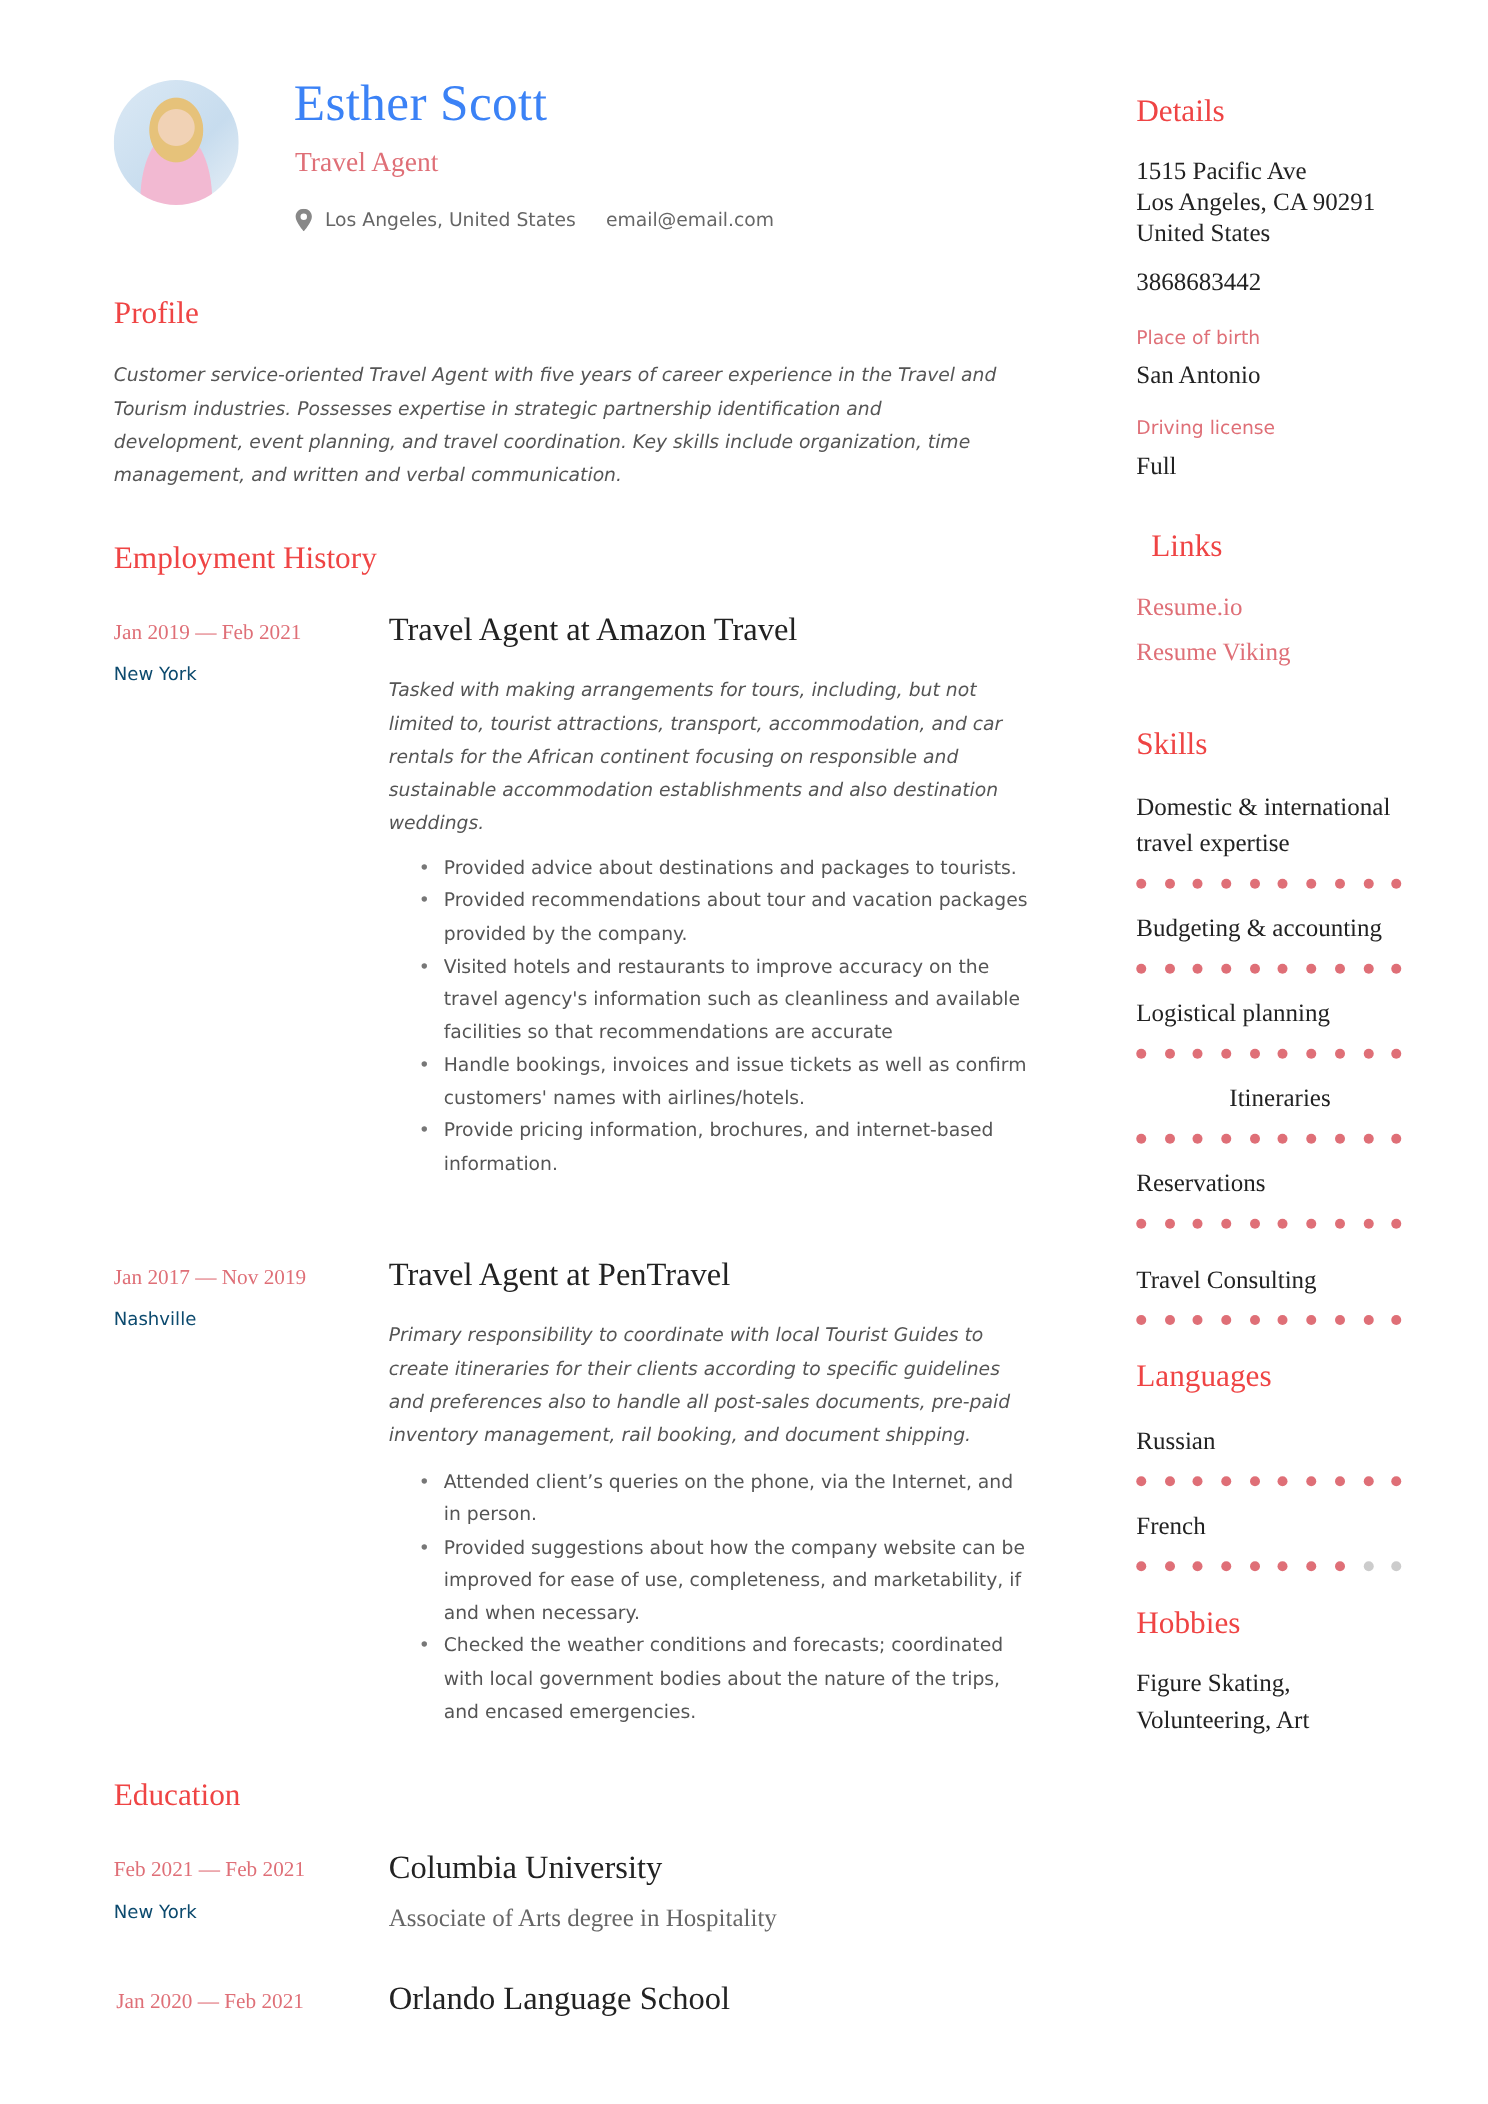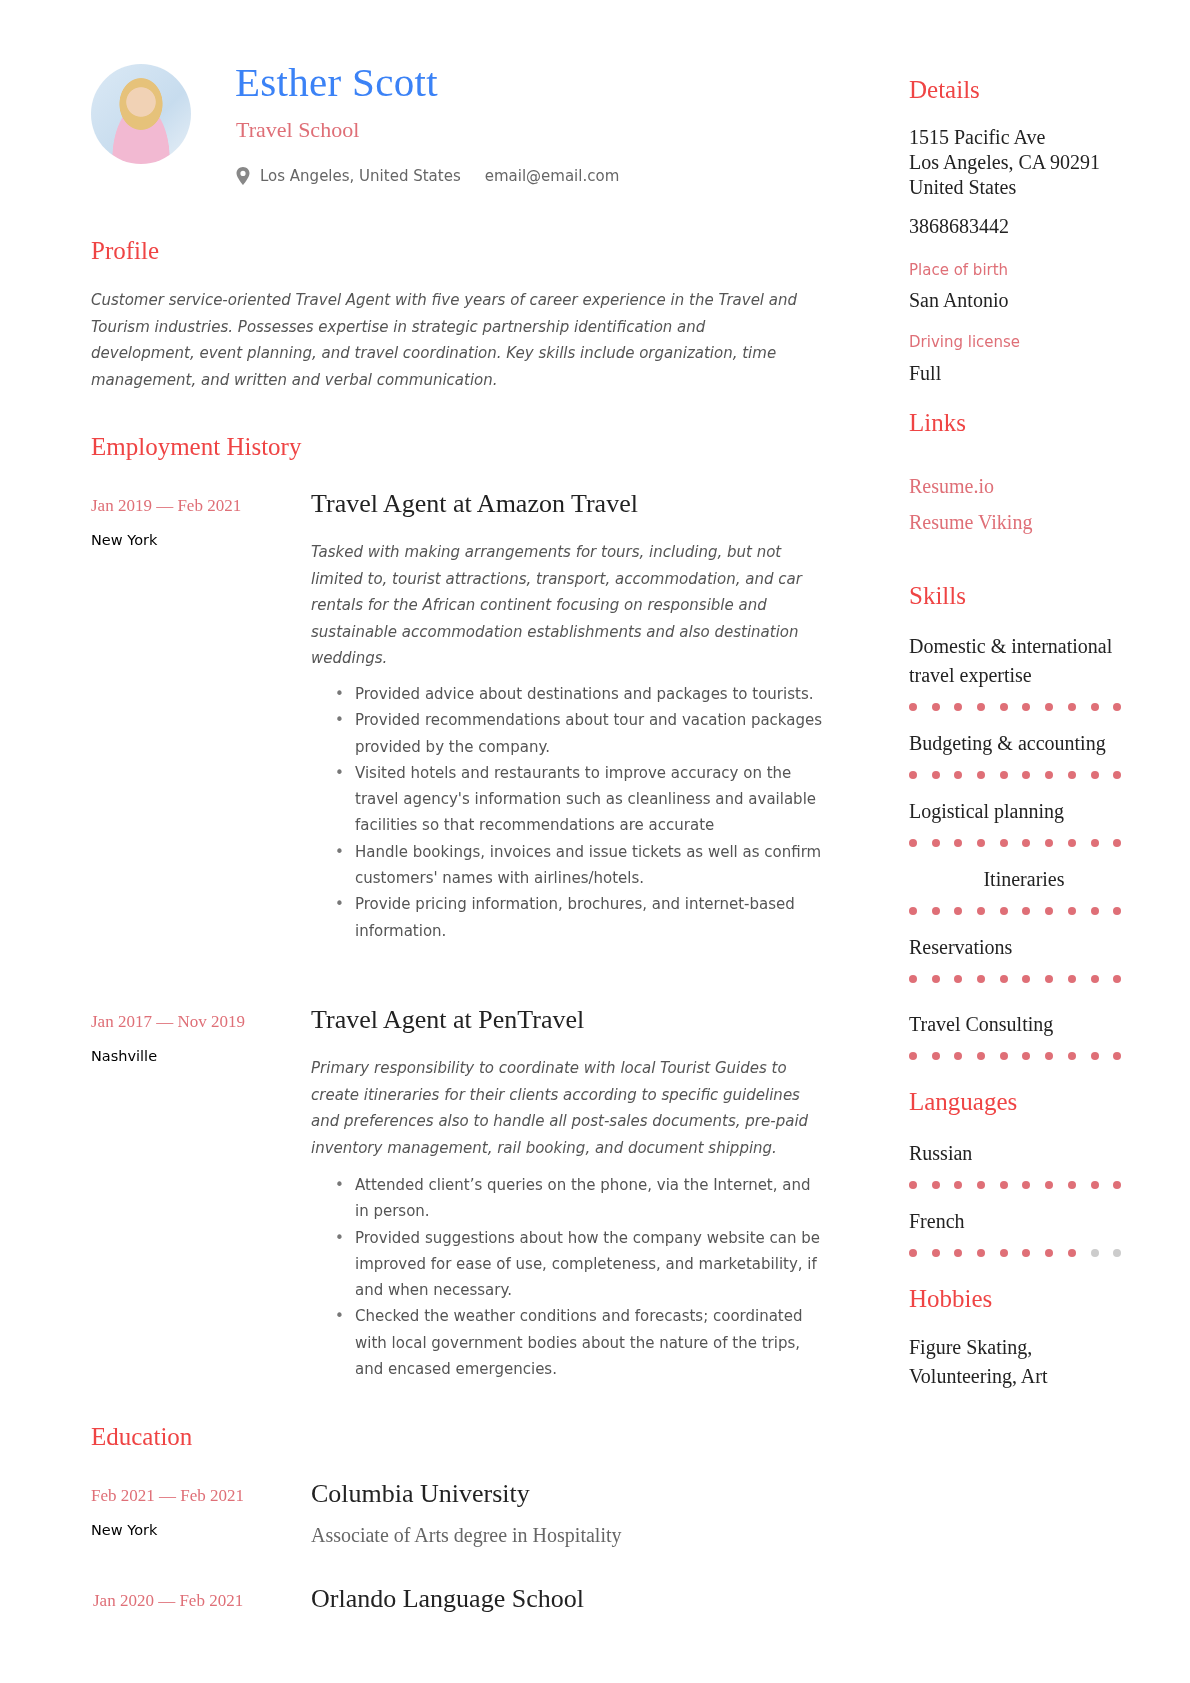--- a/index.html
+++ b/index.html
@@ -18,42 +18,42 @@
   .jobtitle { left: 236px; top: 117px; font-size: 22px; font-family: "Liberation Serif", serif; color: #df6f77; }
   .contact { left: 236px; top: 167px; font-size: 15px; color: #666; display: flex; align-items: center; gap: 0; }
   .contact .pin { width: 14px; height: 18px; margin-right: 10px; }
   .contact .email { margin-left: 24px; }
 
   
   .sec { font-family: "Liberation Serif", serif; font-size: 25px; color: #ef4444; }
   .profile-text { left: 91px; top: 287px; width: 720px; font-family: "DejaVu Sans", sans-serif; font-style: italic; font-size: 15px; line-height: 26.6px; color: #555; }
 
   .date { font-family: "Liberation Serif", serif; font-size: 17px; color: #df6f77; }
-  .loc { font-family: "DejaVu Sans", sans-serif; font-size: 14.5px; color: #000000; }
+  .loc { font-family: "DejaVu Sans", sans-serif; font-size: 14.5px; color: #0c4a6e; }
   .jobhead { font-family: "Liberation Serif", serif; font-size: 26px; color: #222; }
   .desc { font-family: "DejaVu Sans", sans-serif; font-style: italic; font-size: 15px; line-height: 26.6px; color: #555; width: 500px; }
   .bul { font-family: "DejaVu Sans", sans-serif; font-size: 15px; line-height: 26.3px; color: #555; width: 470px; margin: 0; padding-left: 44px; list-style: none; }
   .bul li { position: relative; }
   .bul li::before { content: "•"; position: absolute; left: -20px; color: #777; }
   .degree { font-family: "Liberation Serif", serif; font-size: 20px; color: #666; }
 
   
   .side { left: 909px; width: 250px; }
   .stext { font-family: "Liberation Serif", serif; font-size: 20px; color: #222; line-height: 25px; }
   .slabel { font-family: "DejaVu Sans", sans-serif; font-size: 15px; color: #df6f77; }
   .slink { font-family: "Liberation Serif", serif; font-size: 20px; color: #df6f77; text-decoration: none; }
   .dots { display: flex; gap: 0; }
   .dot { width: 8px; height: 8px; border-radius: 50%; margin-right: 14.7px; }
 </style>
 </head>
 <body>
 
 <div class="abs avatar" title="profile photo"></div>
 <div class="abs name">Esther Scott</div>
-<div class="abs jobtitle">Travel School</div>
+<div class="abs jobtitle">Travel Agent</div>
 <div class="abs contact sans">
   <svg class="pin" viewBox="0 0 14 18">
     <path d="M7 0C3.3 0 0.5 2.8 0.5 6.3 0 0 0 0 0.5 6.3c0 4.3 6.5 11.7 6.5 11.7s6.5-7.4 6.5-11.7C13.5 2.8 10.7 0 7 0zm0 9a2.6 2.6 0 1 1 0-5.2A2.6 2.6 0 0 1 7 9z" fill="#888"></path>
   </svg>
   <span>Los Angeles, United States</span>
   <span class="email">email@email.com</span>
 </div>
 
 <div class="abs sec" style="left:91px; top:237px;">Profile</div>
 <div class="abs profile-text">Customer service-oriented Travel Agent with five years of career experience in the Travel and Tourism industries. Possesses expertise in strategic partnership identification and development, event planning, and travel coordination. Key skills include organization, time management, and written and verbal communication.</div>
@@ -103,21 +103,21 @@
   <div>1515 Pacific Ave</div>
   <div>Los Angeles, CA 90291</div>
   <div>United States</div>
 </div>
 <div class="abs side stext" style="top:214px;">3868683442</div>
 <div class="abs side slabel" style="top:261px;">Place of birth</div>
 <div class="abs side stext" style="top:288px;">San Antonio</div>
 <div class="abs side slabel" style="top:333px;">Driving license</div>
 <div class="abs side stext" style="top:361px;">Full</div>
 
-<div class="abs sec side" style="top:409px;">Links</div>
+<div class="abs sec side" style="top:424px;margin-left:12px;">Links</div>
 <a class="abs side slink" style="top:475px;">Resume.io</a>
 <a class="abs side slink" style="top:511px;">Resume Viking</a>
 
 <div class="abs sec side" style="top:582px;">Skills</div>
 <div class="abs side" style="top:632px; width:230px;" id="skills-list">
     <div style="margin-bottom: 18px;">
       <div class="stext" style="line-height: 29px;">Domestic &amp; international travel expertise</div>
       <div class="dots" style="margin-top: 13px;">
         <span class="dot" style="background: rgb(223, 111, 119);"></span>
         <span class="dot" style="background: rgb(223, 111, 119);"></span>

